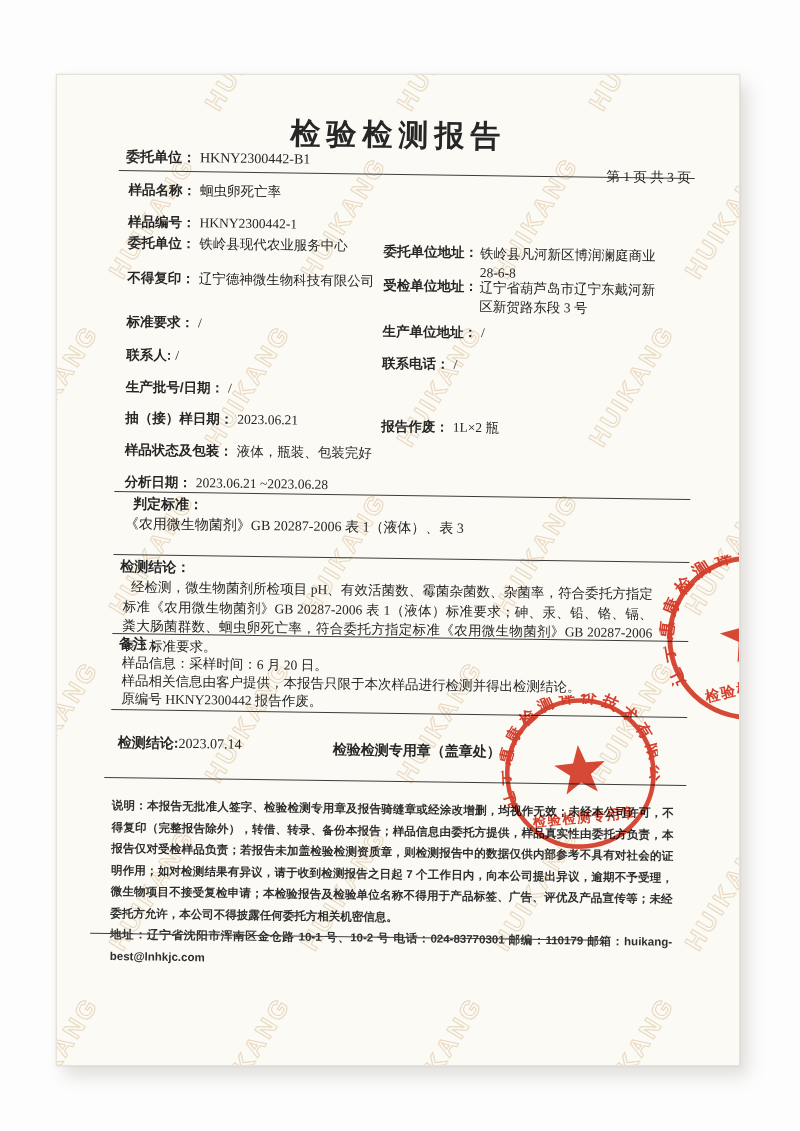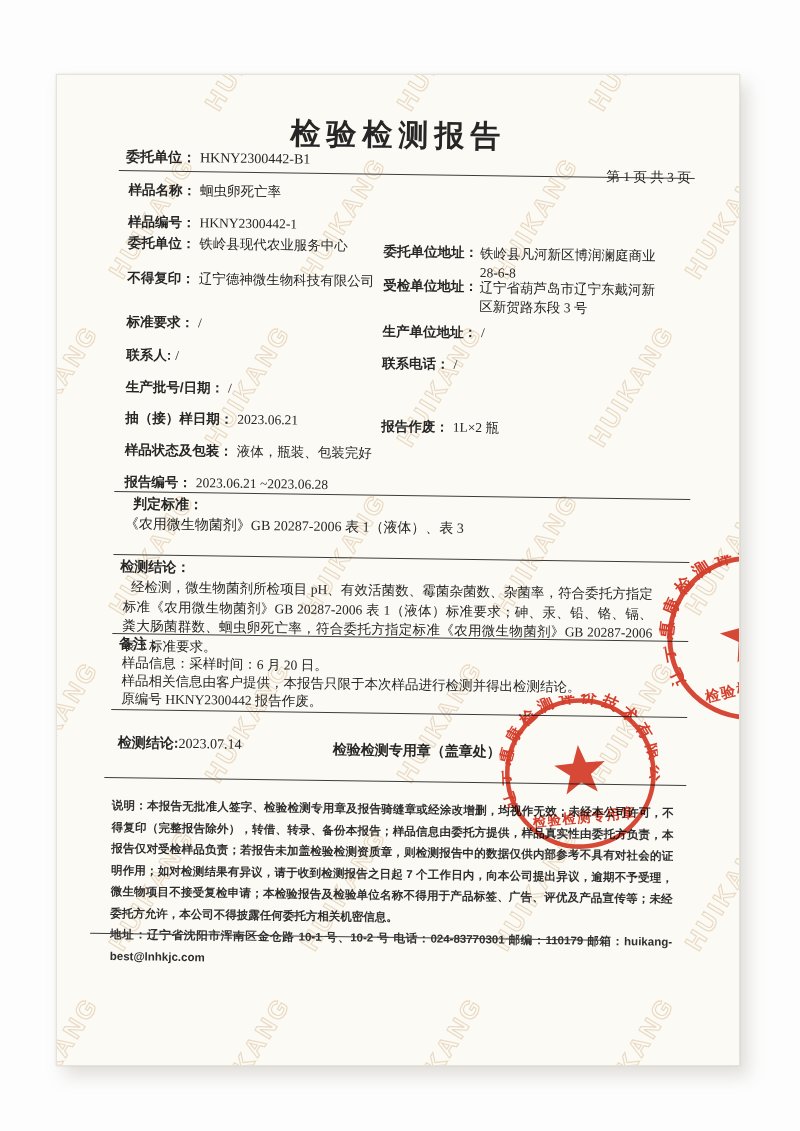--- a/index.html
+++ b/index.html
@@ -140,21 +140,21 @@
       <div class="abs field" style="left:72px;top:303px;">
         <span class="lb">生产批号/日期：</span><span class="val">/</span>
       </div>
       <div class="abs field" style="left:72px;top:334px;">
         <span class="lb">抽（接）样日期：</span><span class="val">2023.06.21</span>
       </div>
       <div class="abs field" style="left:72px;top:366px;">
         <span class="lb">样品状态及包装：</span><span class="val">液体，瓶装、包装完好</span>
       </div>
       <div class="abs field" style="left:72px;top:398px;">
-        <span class="lb">报告编号：</span><span class="val">2023.06.21 ~2023.06.28</span>
+        <span class="lb">分析日期：</span><span class="val">2023.06.21 ~2023.06.28</span>
       </div>
 
       <div class="abs field addr-field" style="left:328px;top:164px;">
         <span class="lb">委托单位地址：</span><span class="val">铁岭县凡河新区博润澜庭商业28-6-8</span>
       </div>
       <div class="abs field addr-field" style="left:328px;top:198px;">
         <span class="lb">受检单位地址：</span><span class="val">辽宁省葫芦岛市辽宁东戴河新区新贺路东段 3 号</span>
       </div>
       <div class="abs field" style="left:328px;top:244px;">
         <span class="lb">生产单位地址：</span><span class="val">/</span>

